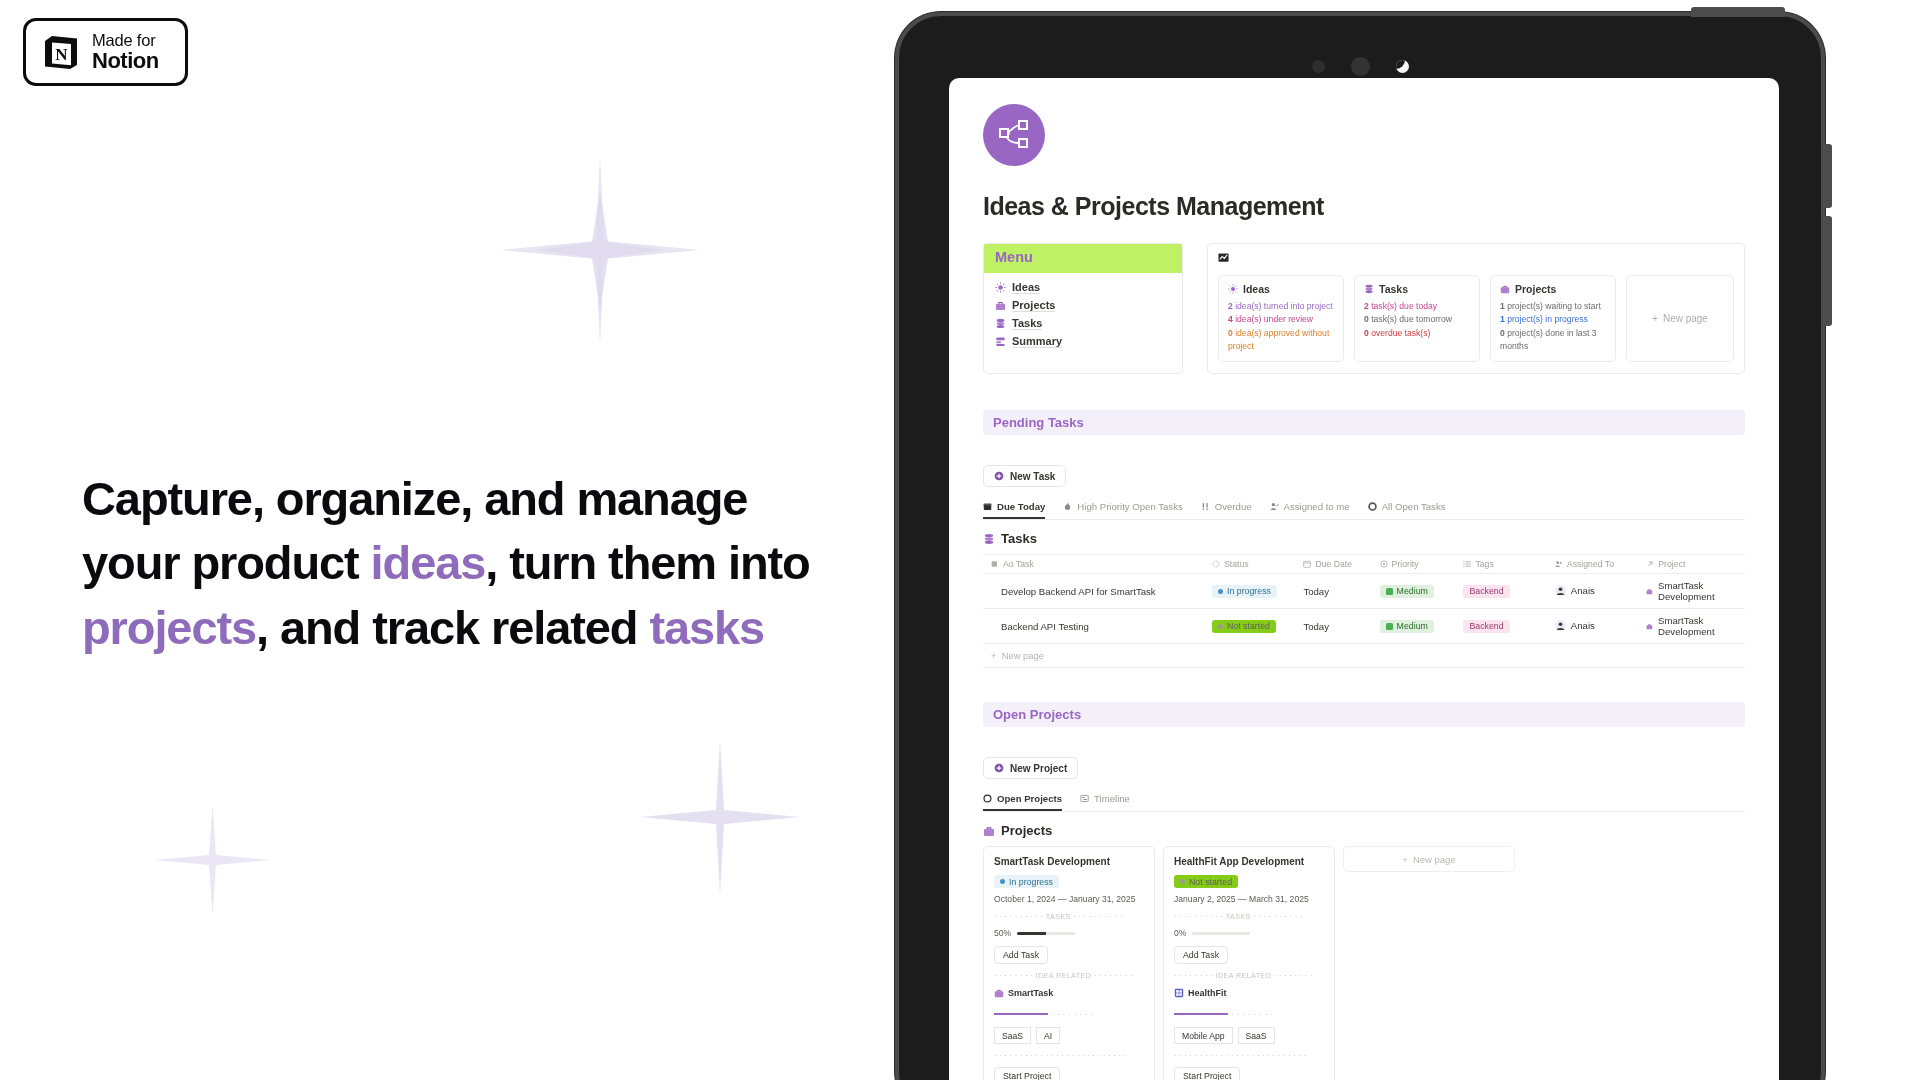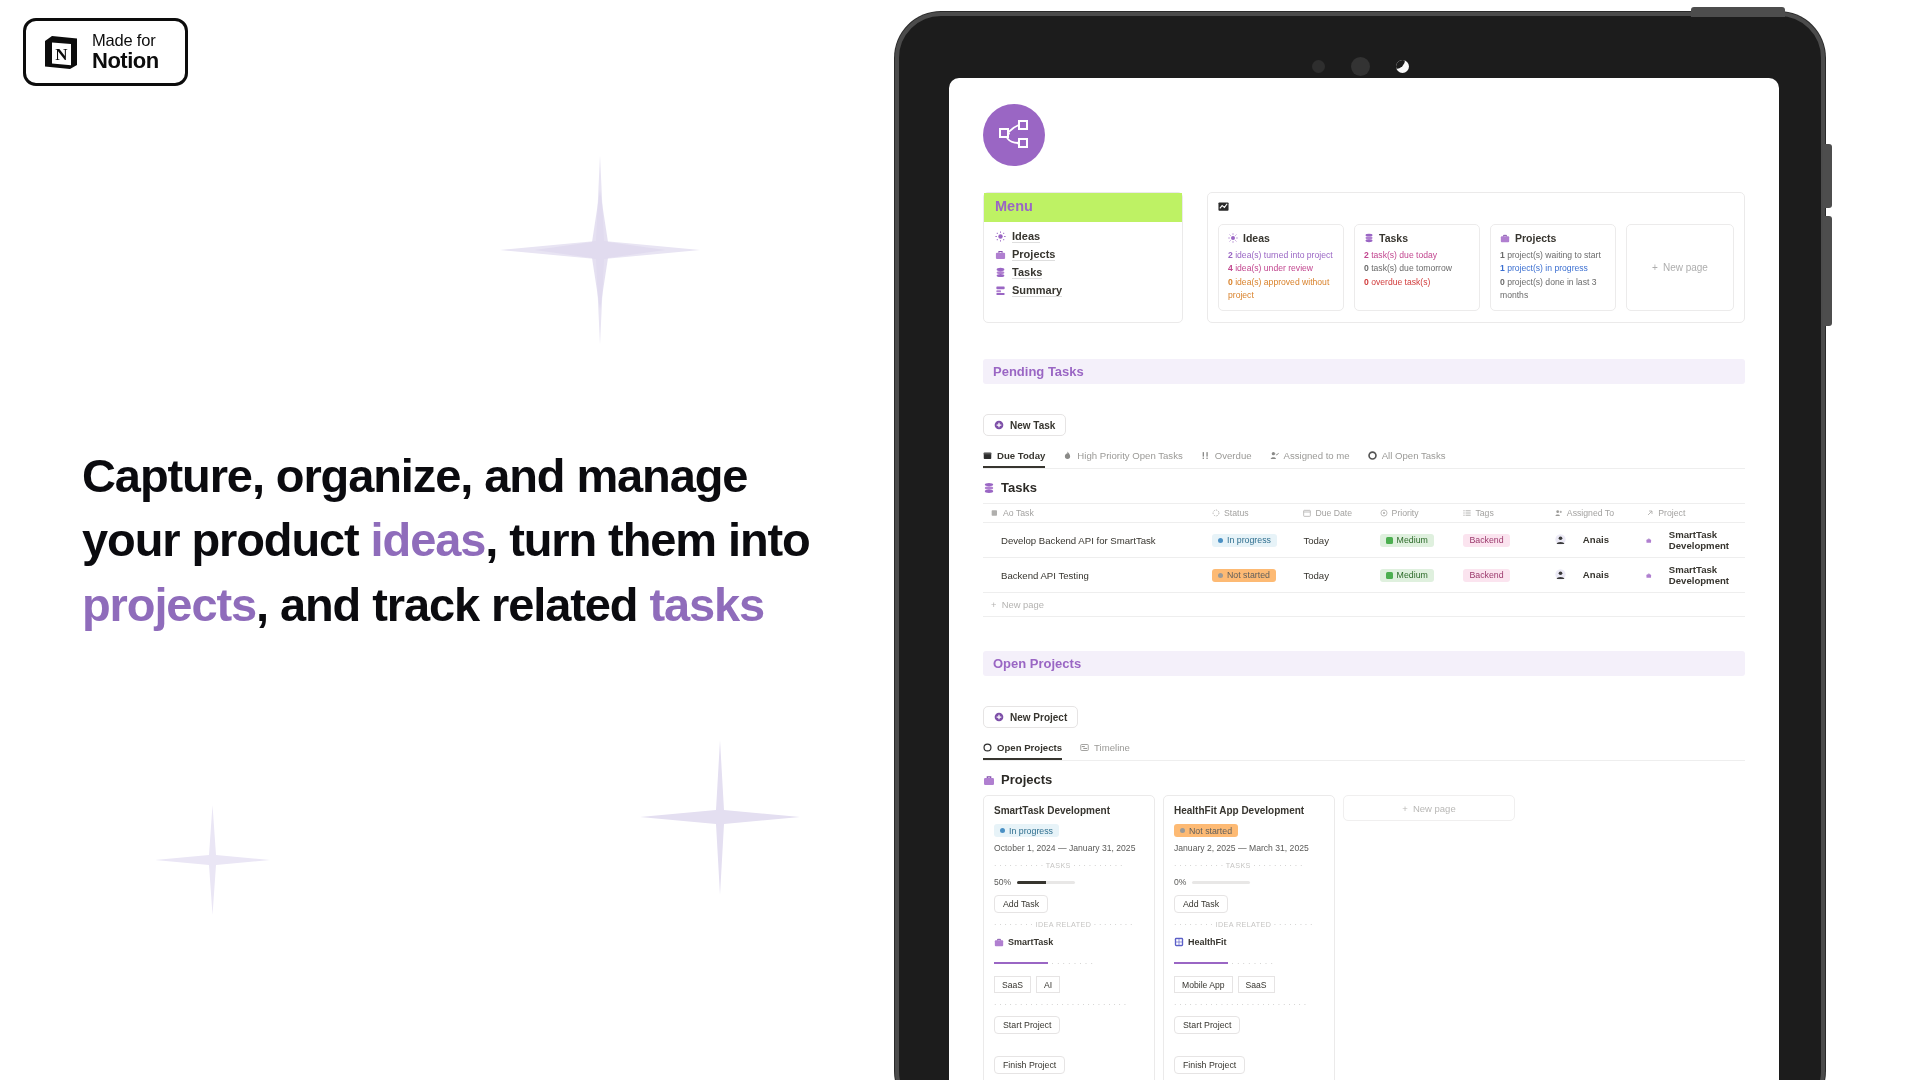--- a/index.html
+++ b/index.html
@@ -18,21 +18,21 @@
     border: 3px solid #0c0c0c; border-radius: 13px;
     background: #fff; display: flex; align-items: center; gap: 11px;
     padding-left: 15px;
   }
   .badge-logo { width: 40px; height: 40px; flex: 0 0 auto; }
   .badge-txt { line-height: 1.06; }
   .badge-txt .l1 { font-size: 16.5px; font-weight: 500; color:#0c0c0c; letter-spacing:-.2px;}
   .badge-txt .l2 { font-size: 22px; font-weight: 800; color:#0c0c0c; letter-spacing:-.5px;}
 
   .headline {
-    position: absolute; left: 82px; top: 444px; width: 730px;
+    position: absolute; left: 82px; top: 467px; width: 730px;
     font-size: 47px; font-weight: 800; line-height: 1.37;
     letter-spacing: -1.1px; color: #0b0b0f;
   }
   .headline .accent { color: #8f6cbb; }
 
   .sparkle { position:absolute; pointer-events:none; }
 
   
   .tablet {
     position: absolute; left: 895px; top: 12px;
@@ -105,27 +105,27 @@
   .tab.active { color:#37352f; font-weight:700; border-bottom-color:#37352f; }
   .db-title { display:flex; align-items:center; gap:6px; font-size:13px; font-weight:800; color:#2c2a26; margin:11px 0 8px 0;}
 
   
   .tbl { width:100%; border-collapse:collapse; }
   .tbl th, .tbl td { text-align:left; border-bottom:1px solid #eeeeee; font-weight:400;margin-top:8px; }
   .tbl th { font-size:8.7px; color:#a3a2a0; padding:4px 8px; border-top:1px solid #eeeeee; }
   .tbl td { font-size:9.6px; color:#37352f; padding:6px 8px; }
   .th-in { display:flex; align-items:center; gap:4px;}
   .chip { display:inline-flex; align-items:center; gap:4px; border-radius:3px; padding:1.5px 6px; font-size:8.8px; }
-  .chip.grey { background:#fdba74; color:#5f5e5b; }
+  .chip.grey { background:#84cc16; color:#5f5e5b; }
   .chip.blue { background:#e7f3f8; color:#2f6f8f; }
   .chip.green { background:#dff0de; color:#2d6b2a; }
   .chip.pink { background:#fbe4ef; color:#9c3a6d; }
   .dot { width:5px; height:5px; border-radius:50%; display:inline-block; }
   .sq { width:7px; height:7px; border-radius:1.5px; display:inline-block; }
-  .cell-ic { display:inline-flex; align-items:center; gap:17px;font-weight:bold; }
+  .cell-ic { display:inline-flex; align-items:center; gap:5px; }
   .newrow { font-size:9.4px; color:#b4b3b1; padding:6px 8px; border-bottom:1px solid #eeeeee; }
 
   
   .cards { display:flex; gap:8px; margin-top:4px; }
   .pcard { width:172px; border:1px solid #ebeaea; border-radius:5px; padding:9px 10px 11px 10px; }
   .pcard h4 { font-size:10px; font-weight:700; color:#37352f; margin-bottom:6px; }
   .pdate { font-size:8.6px; color:#5a5a58; margin:6px 0 8px 0;}
   .divider { font-size:7.2px; color:#c6c5c3; letter-spacing:.4px; white-space:nowrap; overflow:hidden; margin:7px 0; }
   .prog-row { display:flex; align-items:center; gap:6px; font-size:8.6px; color:#5a5a58; margin-bottom:8px;}
   .bar { width:58px; height:3px; background:#e8e7e6; border-radius:2px; overflow:hidden; }
@@ -187,20 +187,21 @@
             <rect x="3" y="11" width="8" height="8" fill="none" stroke="#fff" stroke-width="2"></rect>
             <rect x="22" y="3" width="8" height="8" fill="none" stroke="#fff" stroke-width="2"></rect>
             <rect x="22" y="21" width="8" height="8" fill="none" stroke="#fff" stroke-width="2"></rect>
             <path d="M22 7 C16 9 14 12 12 14" fill="none" stroke="#fff" stroke-width="1.8"></path>
             <path d="M13 15 L11 14 L12.5 17 Z" fill="#fff"></path>
             <path d="M10 20 C14 25 18 25 21 25" fill="none" stroke="#fff" stroke-width="1.8"></path>
             <path d="M20 23.5 L22.5 25 L20 26.5 Z" fill="#fff"></path>
           </svg>
         </div>
 
+        <div class="page-title">Ideas &amp; Projects Management</div>
 
         <div class="toprow">
           <div class="menu-card">
             <div class="menu-head">Menu</div>
             <div class="menu-item">
               <svg class="mi" viewBox="0 0 12 12">
                   <circle cx="6" cy="6" r="2.4" fill="#9a66c4"></circle>
                   <g stroke="#9a66c4" stroke-width="1.1">
                     <line x1="6" y1="0.5" x2="6" y2="2"></line>
                     <line x1="6" y1="10" x2="6" y2="11.5"></line>

